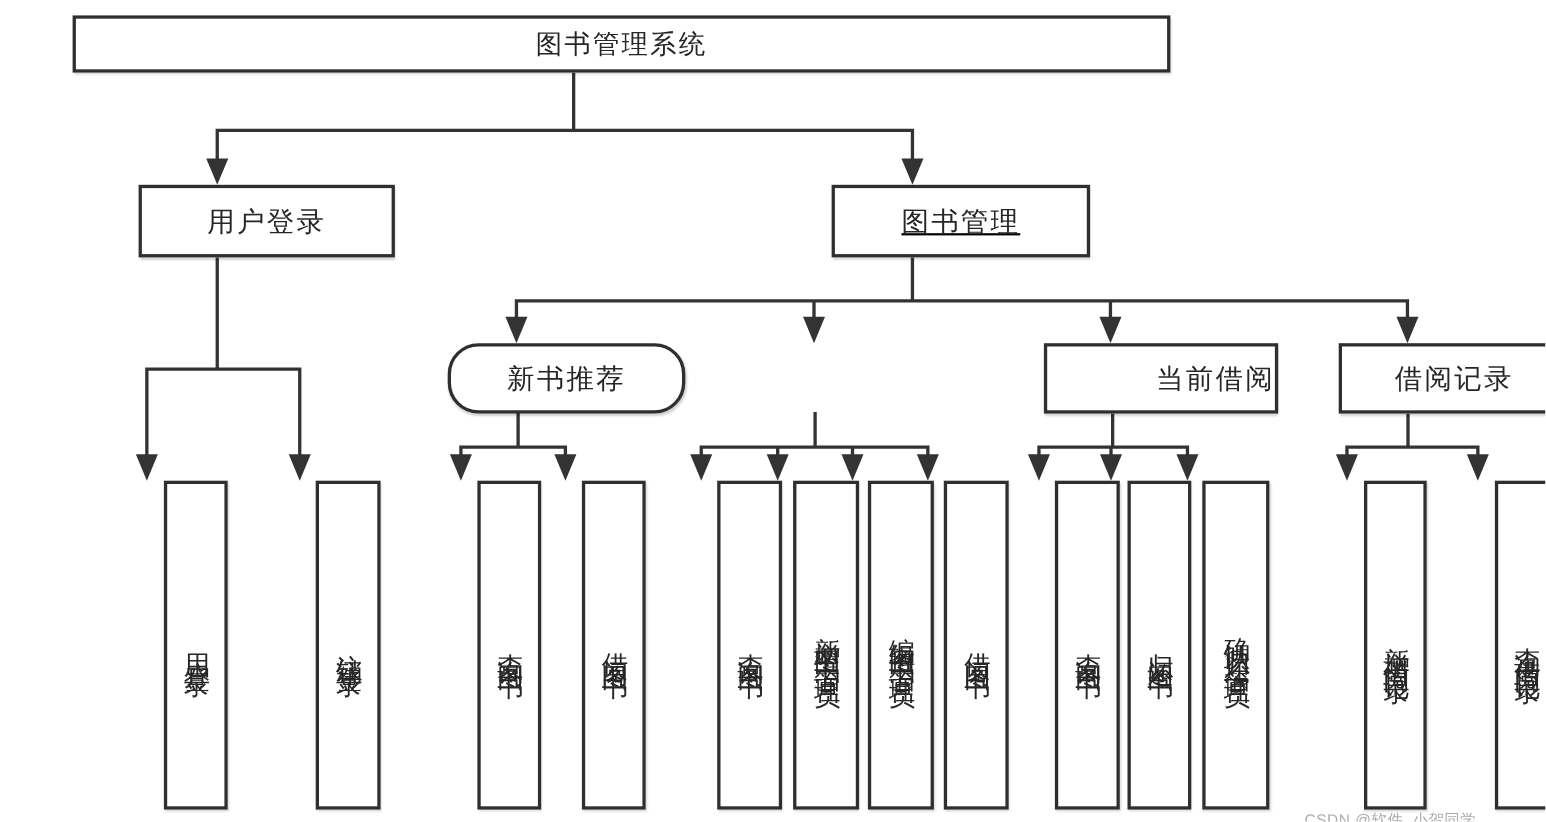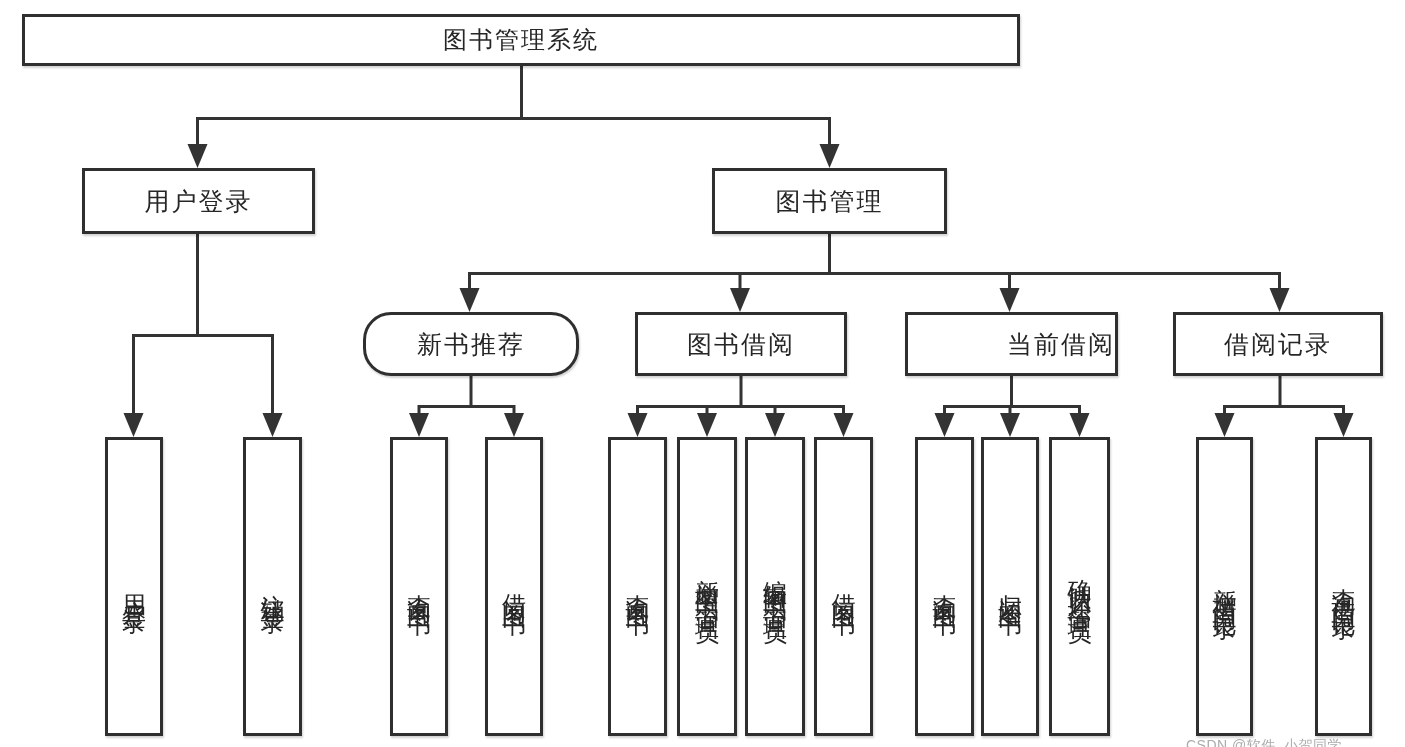--- a/index.html
+++ b/index.html
@@ -12,20 +12,21 @@
   }
   .connector-svg{position:absolute;left:0;top:0;z-index:1;}
   .box{
     position:absolute;
     box-sizing:border-box;
     background:#ffffff;
     border:3px solid #2f2f2f;
     display:flex;align-items:center;justify-content:center;
     box-shadow:1px 2px 2px rgba(0,0,0,0.18);
     z-index:2;
+    margin-left:44px;
   }
   .hlabel{
     font-size:25px;
     color:#262626;
     letter-spacing:2px;
     white-space:nowrap;
   }
   .root-label{font-size:24px;}
   .vlabel{
     writing-mode:vertical-rl;
@@ -101,29 +102,26 @@
     </g>
   </svg>
 
   <div class="box" style="left:22px;top:14px;width:998px;height:52px;">
     <span class="hlabel root-label">图书管理系统</span>
   </div>
 
   <div class="box" style="left:82px;top:168px;width:233px;height:66px;">
     <span class="hlabel">用户登录</span>
   </div>
-  <div class="box" style="left:712px;top:168px;width:235px;height:66px;">
+  <div class="box" style="left:712px;top:168px;width:235px;height:66px;text-decoration:underline;">
     <span class="hlabel">图书管理</span>
   </div>
 
   <div class="box" style="left:363px;top:312px;width:216px;height:64px;border-radius:28px;">
     <span class="hlabel">新书推荐</span>
-  </div>
-  <div class="box" style="left:635px;top:312px;width:212px;height:64px;">
-    <span class="hlabel">图书借阅</span>
   </div>
   <div class="box" style="left:905px;top:312px;width:213px;height:64px;justify-content:flex-end;">
     <span class="hlabel">当前借阅</span>
   </div>
   <div class="box" style="left:1173px;top:312px;width:210px;height:64px;text-align:right;">
     <span class="hlabel">借阅记录</span>
   </div>
 
   <div class="box" style="left:105px;top:437px;width:58px;height:299px;">
     <span class="vlabel">用户登录</span>

